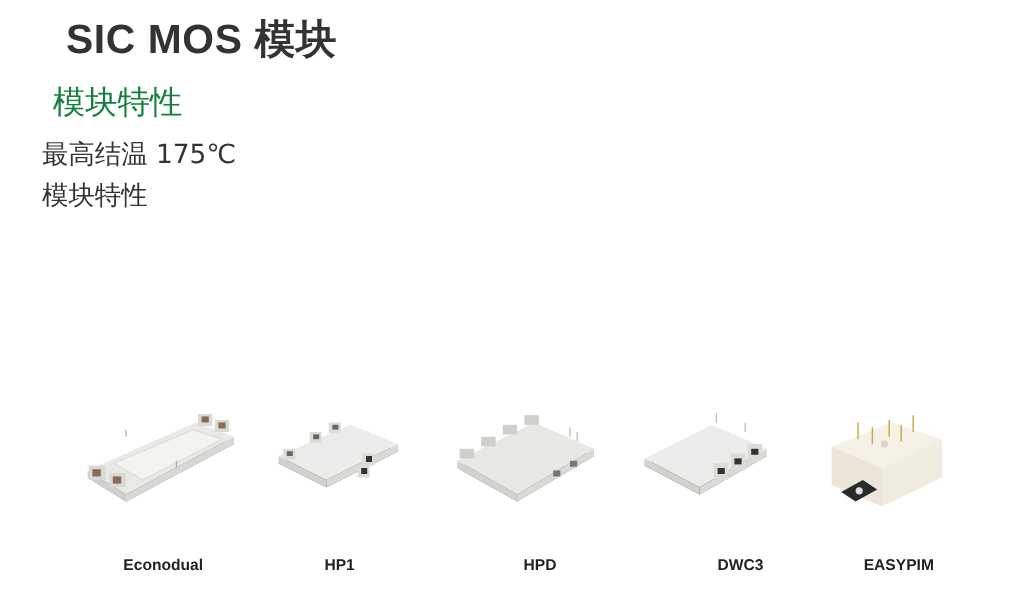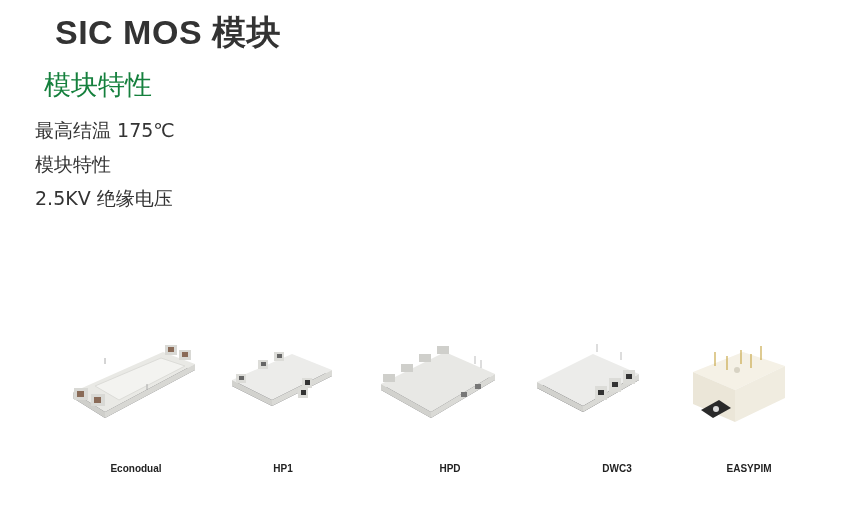--- a/index.html
+++ b/index.html
@@ -2,37 +2,36 @@
 <html><head>
 <meta charset="utf-8">
 <style>
   html, body { margin:0; padding:0; background:#ffffff; }
   body { width:848px; height:506px; position:relative; overflow:hidden;
          font-family:"DejaVu Sans","Liberation Sans",sans-serif; color:#333333; }
   .title { position:absolute; left:35px; top:10px; font-size:34px; font-weight:bold;
            color:#333333; letter-spacing:0.5px; font-family:"Liberation Sans","DejaVu Sans",sans-serif;margin-left:20px; }
   .subtitle { position:absolute; left:44px; top:67px; font-size:27px; font-weight:normal; color:#15803d; }
   .features { position:absolute; left:35px; top:113px; margin:0; padding:0; list-style:none; }
-  .features li { font-size:19px; line-height:34px; height:34px; color:#333333; white-space:nowrap; }
+  .features li { font-size:22px; line-height:34px; height:34px; color:#333333; white-space:nowrap; }
   .gallery { position:absolute; left:0; top:330px; width:848px; height:160px; }
   .product { position:absolute; top:0; text-align:center; }
   .product svg { display:block; margin:0 auto; }
-  .plabel { position:absolute; top:133px; font-size:10px; font-weight:bold; color:#222;
+  .plabel { position:absolute; top:133px; font-size:13px; font-weight:bold; color:#222;
             font-family:"Liberation Sans","DejaVu Sans",sans-serif; transform:translateX(-50%); white-space:nowrap;padding-left:10px; }
 </style>
 </head>
 <body>
 
 <div class="title">SIC MOS 模块</div>
 <div class="subtitle">模块特性</div>
 
 <ul class="features">
   <li>最高结温 175℃</li>
   <li>模块特性</li>
-  <li>2.5KV 绝缘电压</li>
 </ul>
 
 <div class="gallery">
 
   <div class="product" style="left:65px;width:135px;">
     <svg width="135" height="100" viewBox="0 0 135 100">
       <polygon points="8,68 98,30 130,40 40,88" fill="#6a6a6e"></polygon>
       <polygon points="8,62 98,22 130,34 40,82" fill="#e9e9e5"></polygon>
       <polygon points="8,62 40,82 40,88 8,68" fill="#cfcfcb"></polygon>
       <polygon points="40,82 130,34 130,40 40,88" fill="#d8d8d4"></polygon>

